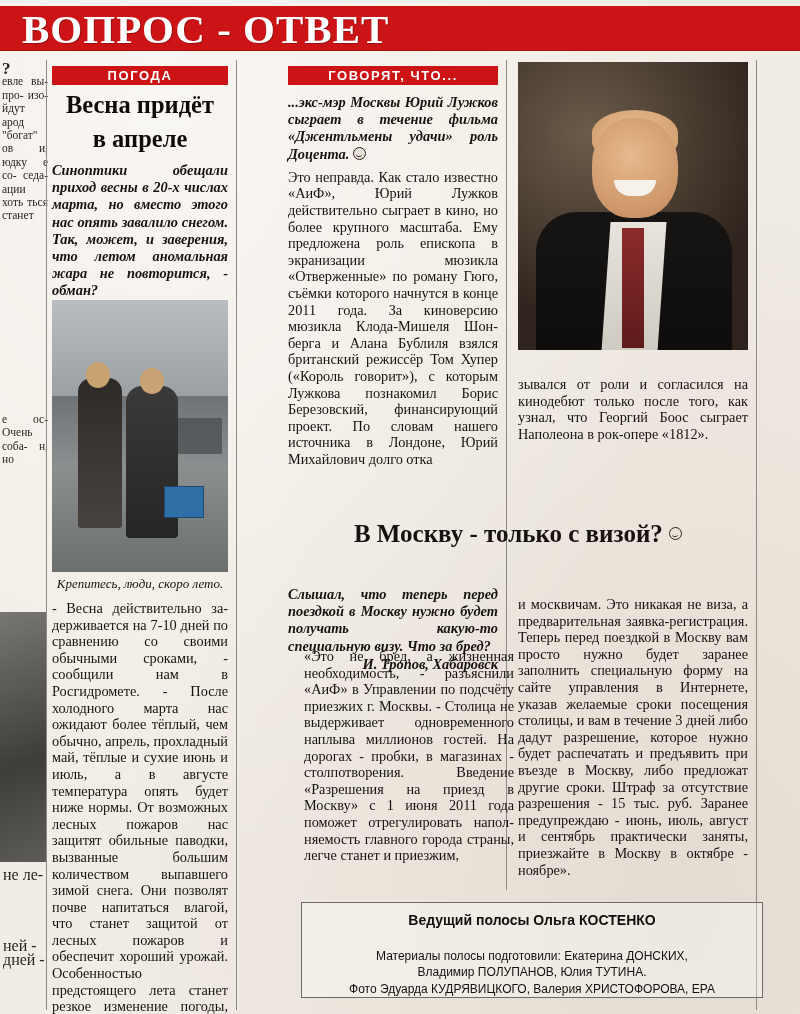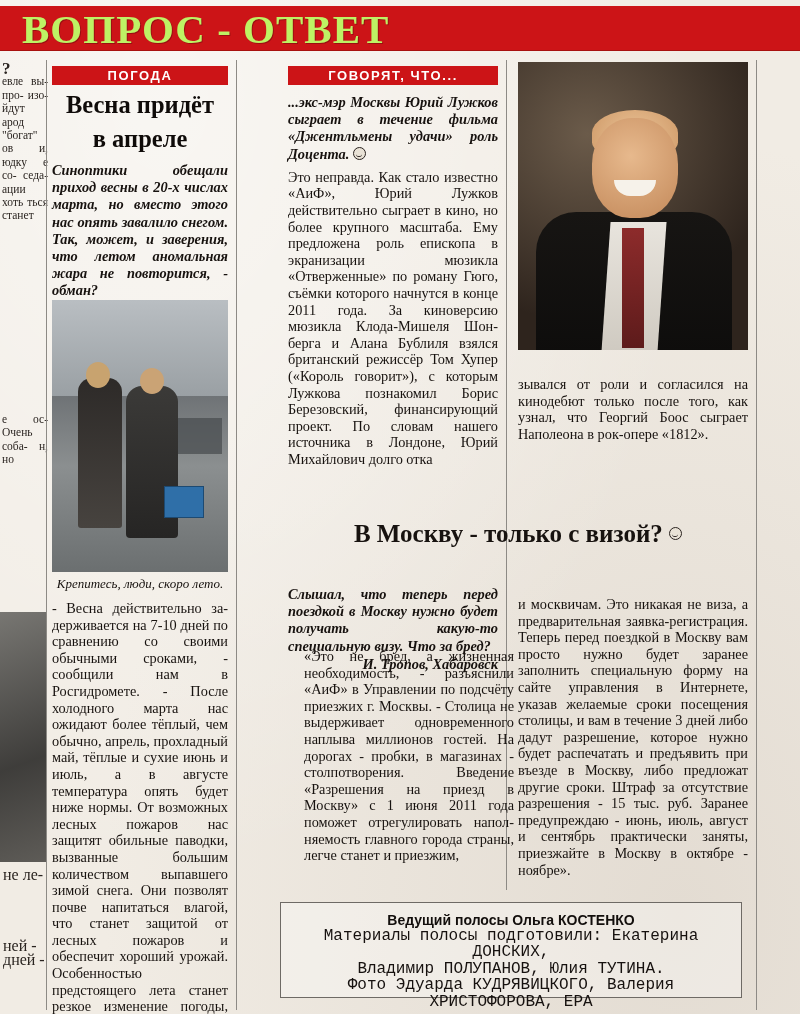--- a/index.html
+++ b/index.html
@@ -21,21 +21,21 @@
   
   .masthead{
     position:absolute;left:0;top:6px;width:800px;height:44px;
     background:#cc1417;
     box-shadow:0 1px 0 #a8110f;
   }
   .masthead .mh-title{
     position:absolute;left:22px;top:-1px;
     font-family:"Liberation Serif", serif;
     font-weight:bold;font-size:41px;letter-spacing:1px;
-    color:#bef264;
+    color:#ffffff;
     text-shadow:1px 1px 0 rgba(0,0,0,.25);
     white-space:nowrap;
   }
   .mh-bottomline{
     position:absolute;left:0;top:50px;width:800px;height:5px;background:#cc1417;opacity:.0;
   }
 
   
   .leftcol{
     position:absolute;left:0;top:62px;width:46px;height:948px;
@@ -148,30 +148,30 @@
   .turh2{
     position:absolute;left:288px;top:520px;width:460px;
     font-size:25px;line-height:28px;text-align:center;font-weight:bold;
   }
   .tur-lede{position:absolute;left:288px;top:586px;width:210px;}
   .tur-left{position:absolute;left:304px;top:648px;width:210px;}
   .tur-right{position:absolute;left:518px;top:596px;width:230px;}
 
   
   .footbox{
-    position:absolute;left:280px;top:902px;width:460px;height:94px;
+    position:absolute;left:301px;top:902px;width:460px;height:94px;
     border:1px solid #6e6a65;background:rgba(255,255,255,.35);
   }
   .footbox .f1{
     text-align:center;font-family:"Liberation Sans", sans-serif;
     font-weight:bold;font-size:14px;margin-top:9px;color:#120e0c;
   }
   .footbox .f2{
-    text-align:center;font-family:Liberation Mono, monospace;
-    font-size:16px;line-height:16.4px;margin-top:0;color:#16110f;
+    text-align:center;font-family:Liberation Sans, sans-serif;
+    font-size:12px;line-height:16.4px;margin-top:20px;color:#16110f;
   }
   .emo{
     display:inline-block;width:11px;height:11px;border-radius:50%;
     border:1px solid #2a2320;background:#e9e2d6;position:relative;top:1px;
   }
   .emo::after{
     content:"";position:absolute;left:2px;top:5px;width:6px;height:3px;
     border-bottom:1px solid #2a2320;border-radius:0 0 6px 6px;
   }
 </style>

